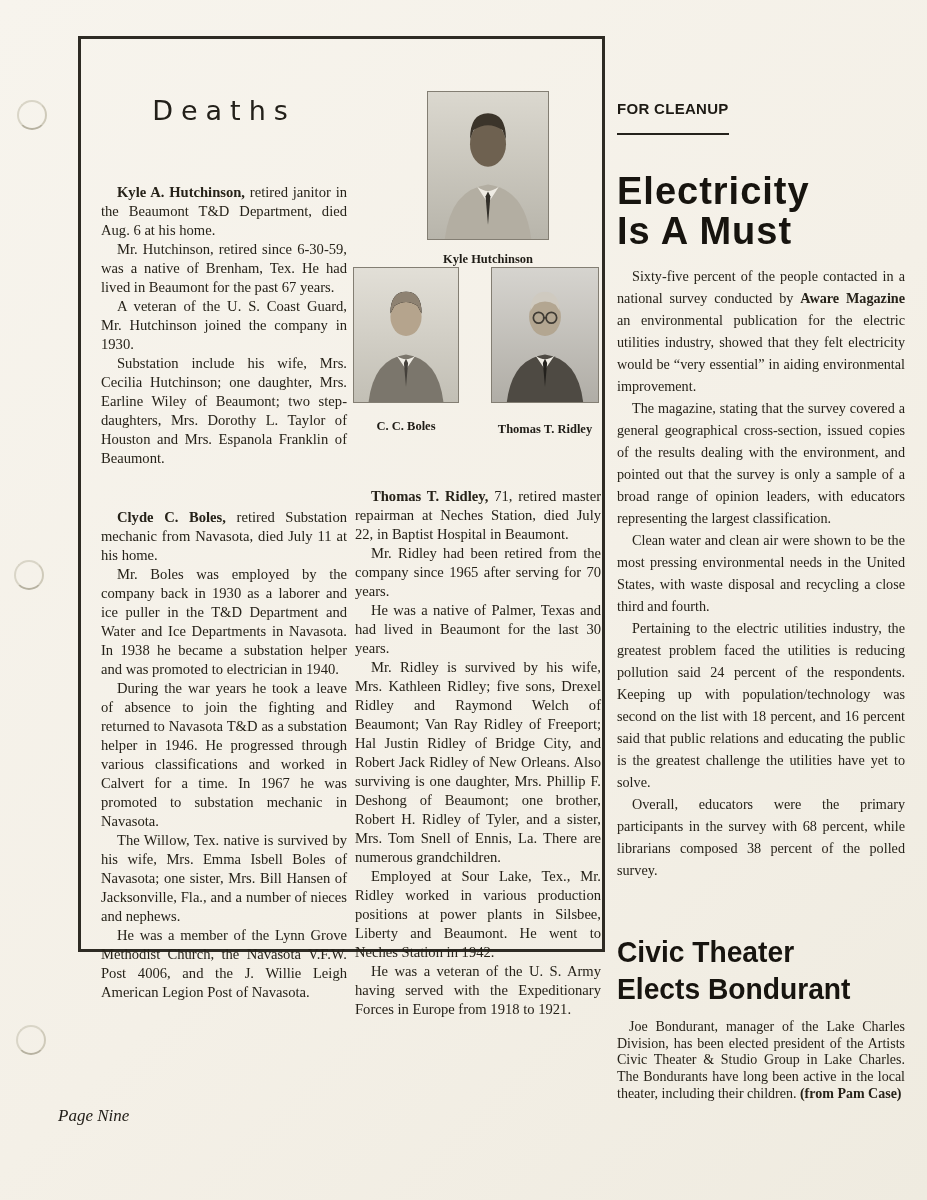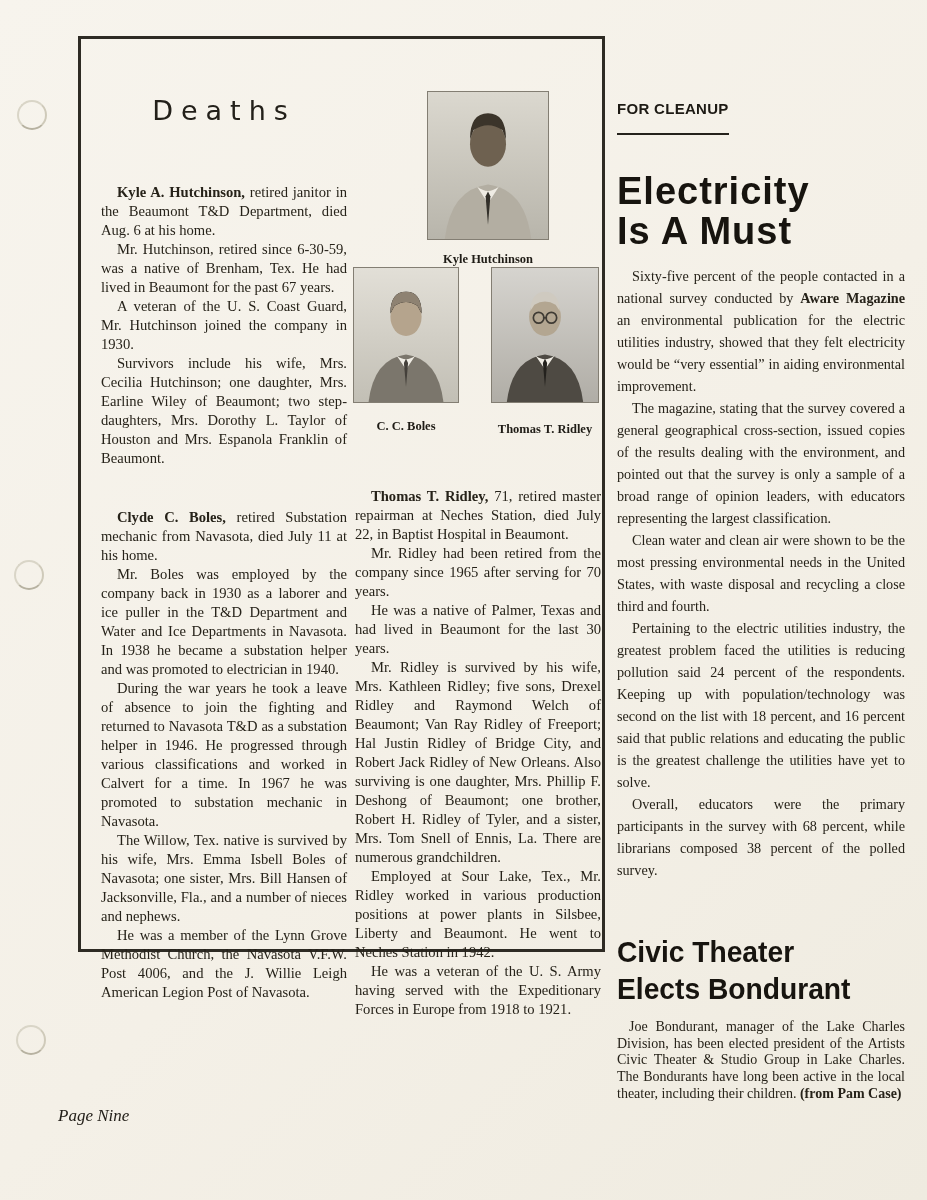--- a/index.html
+++ b/index.html
@@ -102,21 +102,21 @@
 
   <div class="deaths-box">
 
     <div class="col-left">
       <div class="deaths-title">Deaths</div>
 
       <div class="obit obit-kyle">
         <p><b>Kyle A. Hutchinson,</b><span> retired janitor in the Beaumont T&amp;D Department, died Aug. 6 at his home.</span></p>
         <p>Mr. Hutchinson, retired since 6-30-59, was a native of Brenham, Tex. He had lived in Beaumont for the past 67 years.</p>
         <p>A veteran of the U. S. Coast Guard, Mr. Hutchinson joined the company in 1930.</p>
-        <p>Survivors include his wife, Mrs. Cecilia Hutchinson; one daughter, Mrs. Earline Wiley of Beaumont; two step-daughters, Mrs. Dorothy L. Taylor of Houston and Mrs. Espanola Franklin of Beaumont.</p>
+        <p>Substation include his wife, Mrs. Cecilia Hutchinson; one daughter, Mrs. Earline Wiley of Beaumont; two step-daughters, Mrs. Dorothy L. Taylor of Houston and Mrs. Espanola Franklin of Beaumont.</p>
       </div>
 
       <div class="obit obit-boles">
         <p><b>Clyde C. Boles,</b><span> retired Substation mechanic from Navasota, died July 11 at his home.</span></p>
         <p>Mr. Boles was employed by the company back in 1930 as a laborer and ice puller in the T&amp;D Department and Water and Ice Departments in Navasota. In 1938 he became a substation helper and was promoted to electrician in 1940.</p>
         <p>During the war years he took a leave of absence to join the fighting and returned to Navasota T&amp;D as a substation helper in 1946. He progressed through various classifications and worked in Calvert for a time. In 1967 he was promoted to substation mechanic in Navasota.</p>
         <p>The Willow, Tex. native is survived by his wife, Mrs. Emma Isbell Boles of Navasota; one sister, Mrs. Bill Hansen of Jacksonville, Fla., and a number of nieces and nephews.</p>
         <p>He was a member of the Lynn Grove Methodist Church, the Navasota V.F.W. Post 4006, and the J. Willie Leigh American Legion Post of Navasota.</p>
       </div>
     </div>

